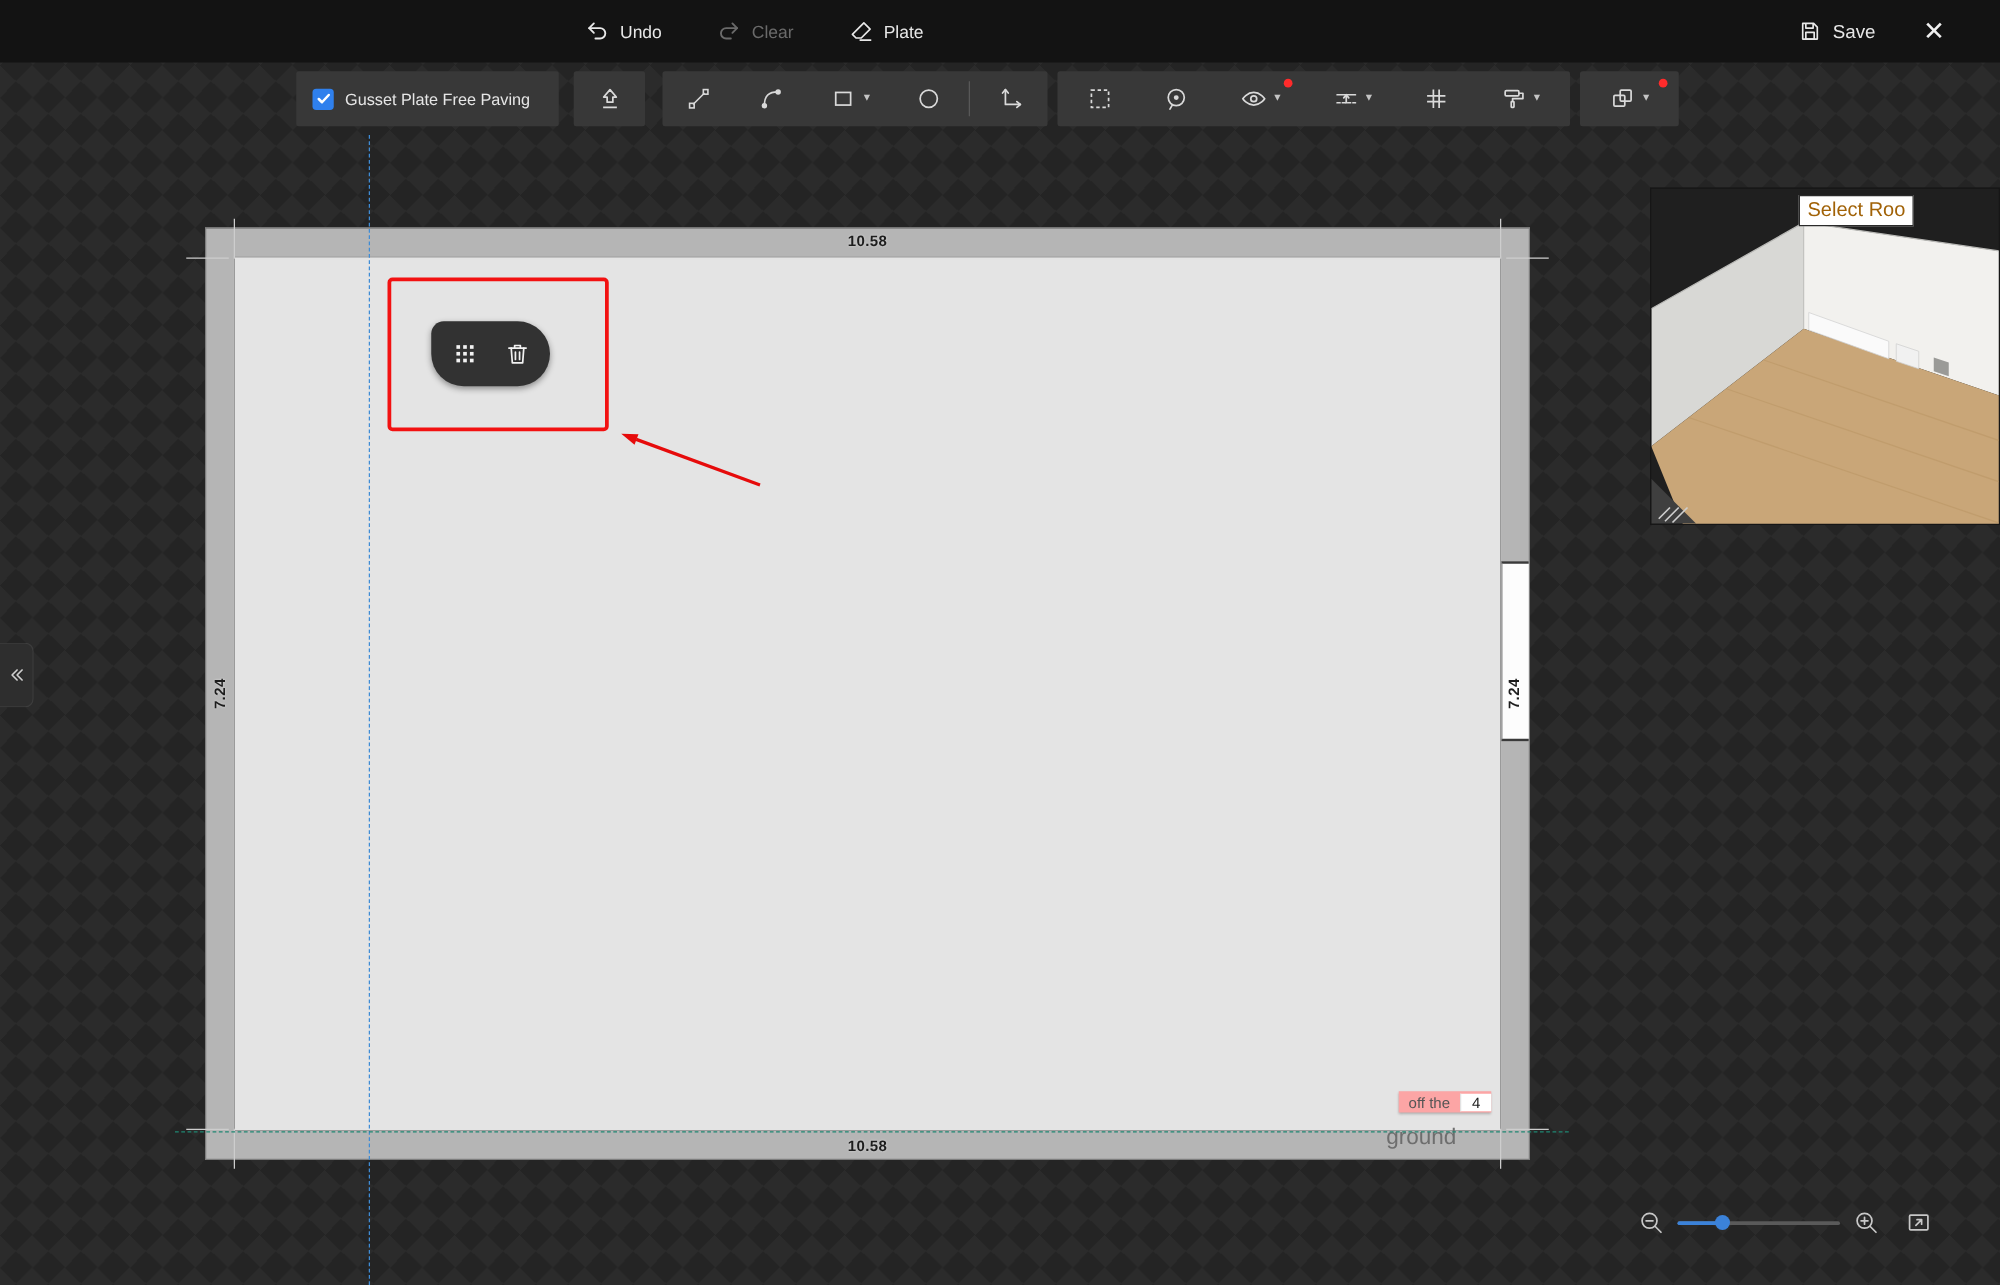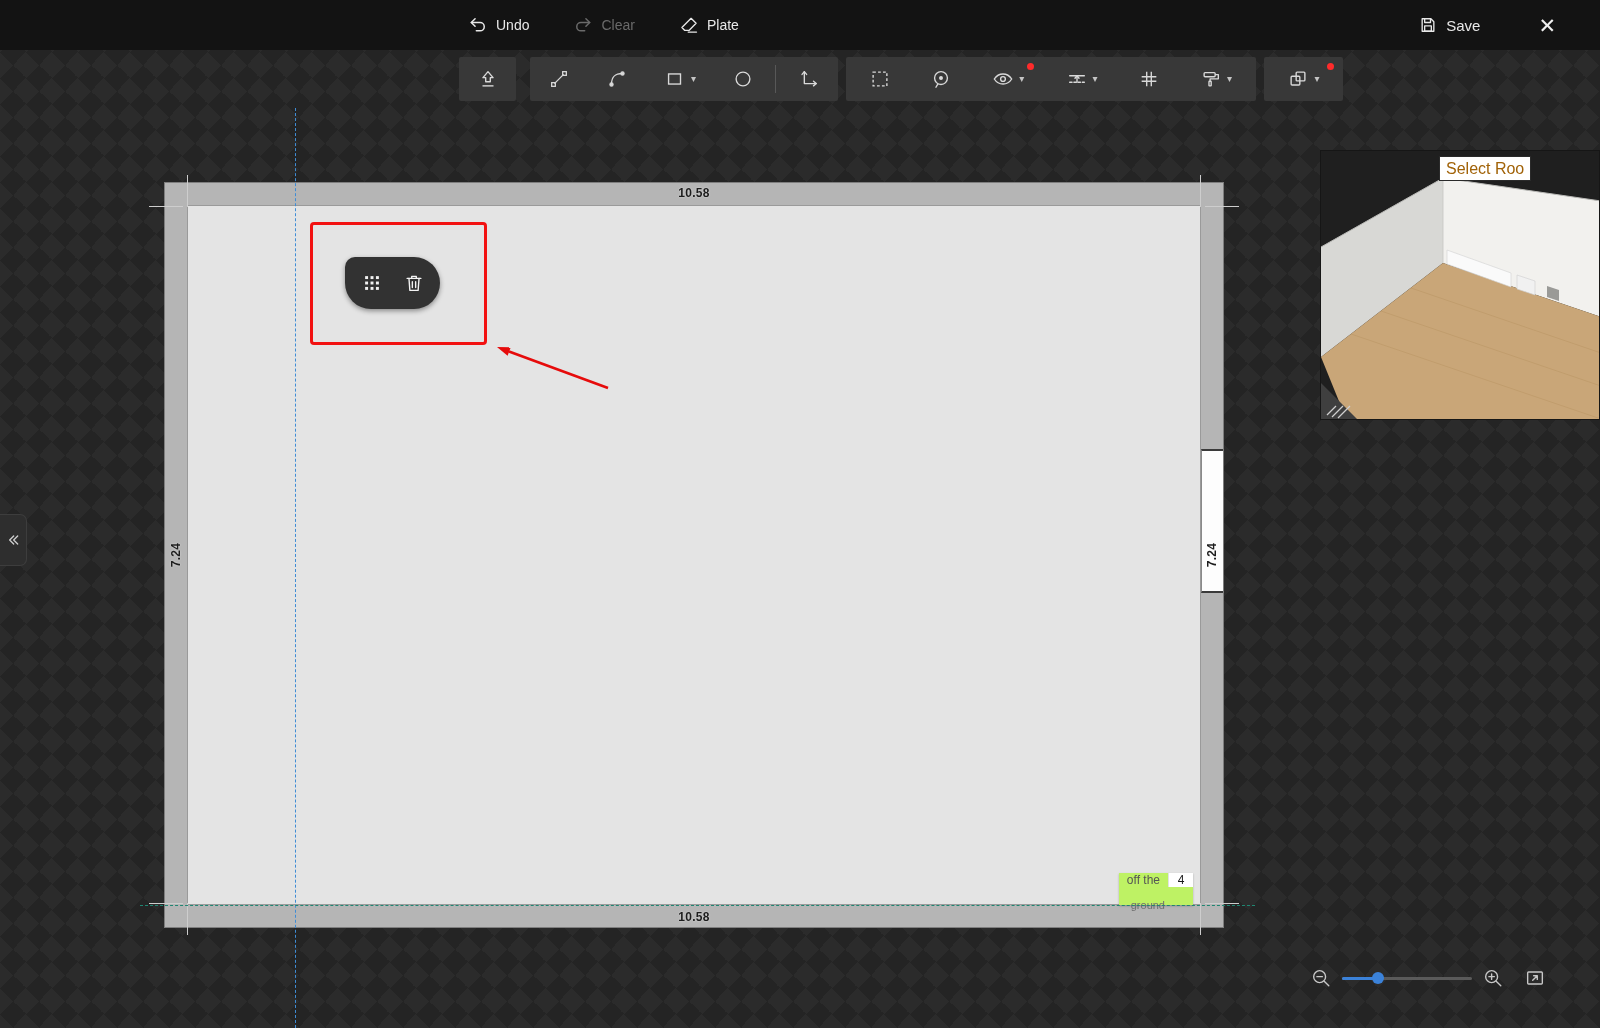--- a/index.html
+++ b/index.html
@@ -6,21 +6,21 @@
   html,body{background:#0c0c0c}
   body{font-family:"Liberation Sans","DejaVu Sans",sans-serif}
   .stage{position:relative;width:1600px;height:1028px;overflow:hidden;
     background-color:#252525;
     background-image:repeating-conic-gradient(from 45deg,#2b2b2b 0 25%,#242424 0 50%);
     background-size:26px 26px;text-decoration:underline;}
 
   
   .topbar{position:absolute;top:0;left:0;right:0;height:50px;background:#131313;z-index:30}
   .tb-center{position:absolute;left:468px;top:0;height:50px;display:flex;align-items:center;gap:44px}
-  .tb-right{position:absolute;right:44px;top:0;height:50px;display:flex;align-items:center;gap:58px}
+  .tb-right{position:absolute;right:44px;top:0;height:50px;display:flex;align-items:center;gap:38px}
   .tb-btn{display:flex;align-items:center;gap:8px;background:none;border:none;color:#e8e8e8;
     font-size:14px;font-family:inherit;cursor:pointer}
   .tb-btn .ic svg{display:block;stroke:currentColor}
   .tb-btn.disabled{color:#6a6a6a}
   .tb-btn.save{font-size:15px}
   .close-btn{background:none;border:none;color:#f0f0f0;font-size:21px;cursor:pointer;line-height:1;font-family:inherit}
 
   
   .toolrow{position:absolute;top:57px;left:0;right:0;height:44px;z-index:20}
   .panel{position:absolute;top:0;height:44px;background:#383838;border-radius:2px;display:flex;align-items:center}
@@ -53,26 +53,26 @@
     border-top:2px solid #3a3a3a;border-bottom:2px solid #3a3a3a;border-left:1px solid #8a8a8a}
   .tick{position:absolute;background:#cdcdcd}
   .t-lt{left:-16px;top:23px;width:34px;height:1px}
   .t-lb{left:-16px;bottom:23px;width:34px;height:1px}
   .t-rt{right:-16px;top:23px;width:34px;height:1px}
   .t-rb{right:-16px;bottom:23px;width:34px;height:1px}
   .t-tl{left:22px;top:-8px;width:1px;height:32px}
   .t-tr{right:22px;top:-8px;width:1px;height:32px}
   .t-bl{left:22px;bottom:-8px;width:1px;height:32px}
   .t-br{right:22px;bottom:-8px;width:1px;height:32px}
-  .offset-box{position:absolute;right:30px;top:690px;height:32px;display:flex;align-items:flex-start;
-    background:#bef264;box-shadow:0 1px 2px rgba(0,0,0,.25)}
+  .offset-box{position:absolute;right:30px;top:690px;height:17px;display:flex;align-items:center;
+    background:#fca5a5;box-shadow:0 1px 2px rgba(0,0,0,.25)}
   .offset-text{display:flex;align-items:center;padding:0 8px;font-size:12px;color:#555}
   .offset-value{width:25px;display:flex;align-items:center;justify-content:center;font-size:12px;color:#1a1a1a;
     background:#fff;border-left:1px solid #e2e2e2;cursor:text}
-  .offset-ground{position:absolute;right:58px;top:716px;font-size:11px;color:#6e6e6e}
+  .offset-ground{position:absolute;right:58px;top:716px;font-size:18px;color:#6e6e6e}
 
   
   .guide-v{position:absolute;left:295px;top:108px;height:920px;width:0;border-left:1px dashed #3f8cd5;z-index:6}
   .guide-h{position:absolute;left:140px;top:905px;width:1115px;height:0;border-top:1px dashed #1f8672;z-index:6}
 
   
   .pill{position:absolute;left:345px;top:257px;width:95px;height:52px;background:#323232;
     border-radius:10px 26px 26px 26px;display:flex;align-items:center;justify-content:center;gap:8px;z-index:8;
     box-shadow:0 2px 5px rgba(0,0,0,.4)}
   .pill-btn{width:34px;height:34px;background:none;border:none;display:flex;align-items:center;justify-content:center;
@@ -149,20 +149,28 @@
             </svg>
         </span>
         <span>Save</span>
       </button>
       <button class="close-btn">✕</button>
     </div>
   </header>
 
   <div class="toolrow">
 
+    <div class="panel p-check">
+      <span class="checkbox">
+        <svg width="12" height="12" viewBox="0 0 12 12" fill="none" stroke="#ffffff" stroke-width="2" stroke-linecap="round" stroke-linejoin="round">
+            <path d="M2 6.2l2.6 2.6L10 3"></path>
+          </svg>
+      </span>
+      <span class="check-label">Gusset Plate Free Paving</span>
+    </div>
 
     <div class="panel p-upload">
       <button class="tool-btn w58">
         <svg width="22" height="22" viewBox="0 0 24 24" fill="none" stroke-width="1.5" stroke-linejoin="round">
             <path d="M12 4l5.5 6.5H14.5V15h-5V10.5H6.5z"></path>
             <path d="M6 19.5h12"></path>
           </svg>
       </button>
     </div>
 

